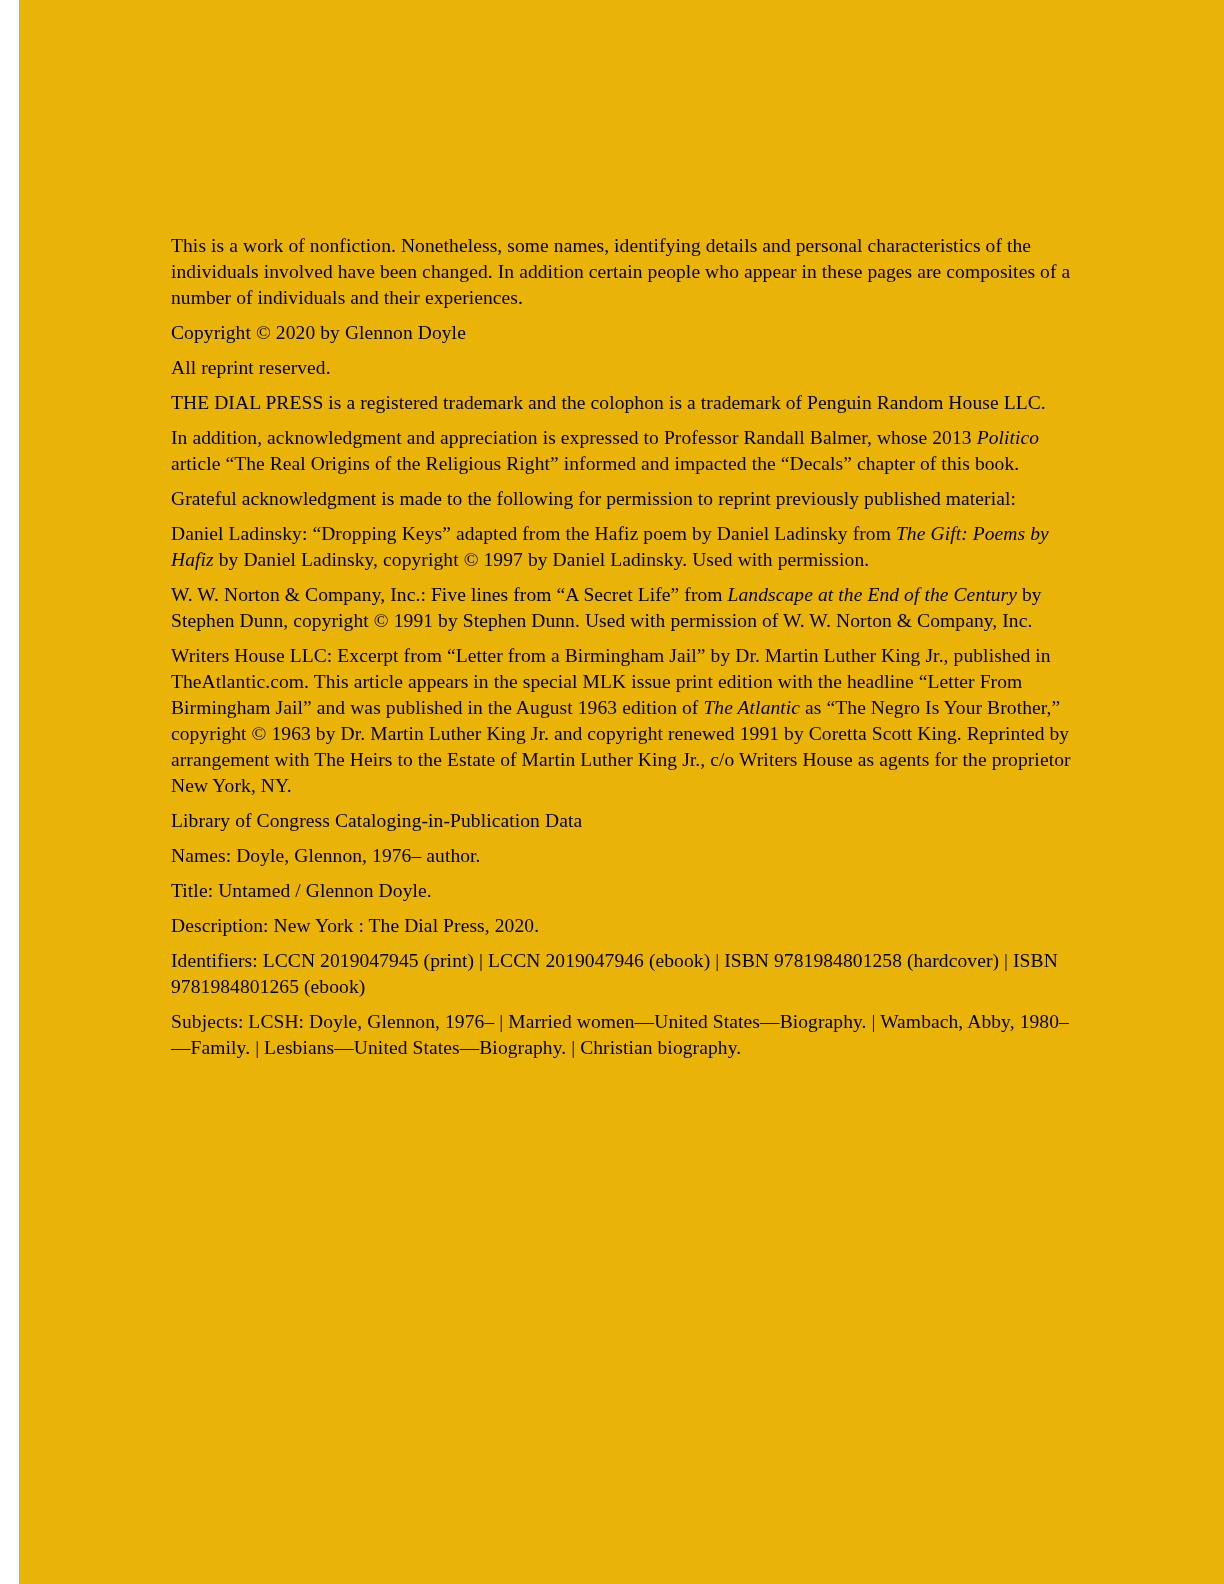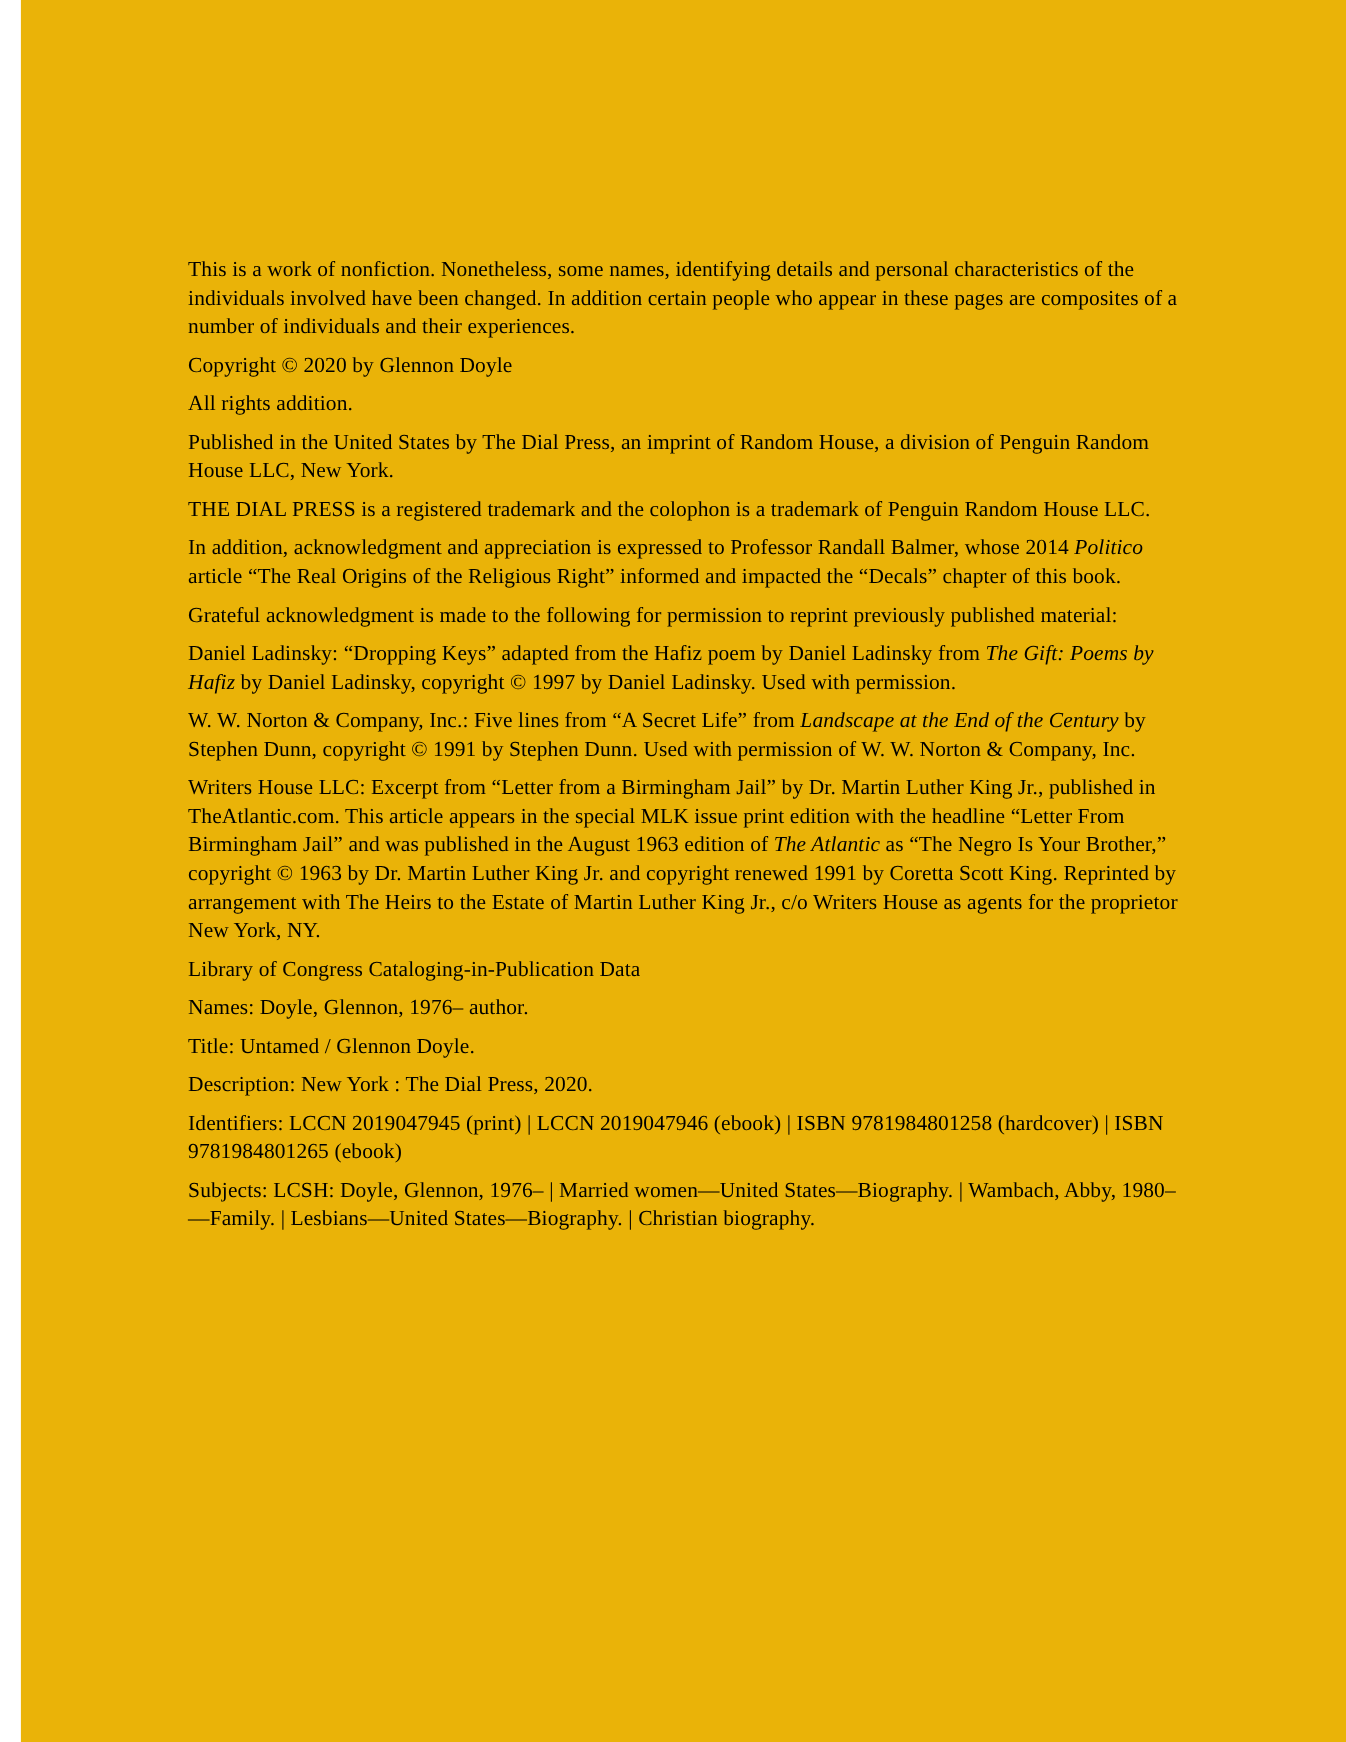--- a/index.html
+++ b/index.html
@@ -43,24 +43,23 @@
     font-style: italic;
   }
 </style>
 </head>
 <body>
 
 <div class="page">
   <div class="text-block" id="text-block">
       <p><span>This is a work of nonfiction. Nonetheless, some names, identifying details and personal characteristics of the individuals involved have been changed. In addition certain people who appear in these pages are composites of a number of individuals and their experiences.</span></p>
       <p><span>Copyright © 2020 by Glennon Doyle</span></p>
-      <p><span>All rights addition.</span></p>
-      <p><span>Published in the United States by The Dial Press, an imprint of Random House, a division of Penguin Random House LLC, New York.</span></p>
+      <p><span>All reprint reserved.</span></p>
       <p><span>THE DIAL PRESS is a registered trademark and the colophon is a trademark of Penguin Random House LLC.</span></p>
-      <p><span>In addition, acknowledgment and appreciation is expressed to Professor Randall Balmer, whose 2014 </span><em>Politico</em><span> article “The Real Origins of the Religious Right” informed and impacted the “Decals” chapter of this book.</span></p>
+      <p><span>In addition, acknowledgment and appreciation is expressed to Professor Randall Balmer, whose 2013 </span><em>Politico</em><span> article “The Real Origins of the Religious Right” informed and impacted the “Decals” chapter of this book.</span></p>
       <p><span>Grateful acknowledgment is made to the following for permission to reprint previously published material:</span></p>
       <p><span>Daniel Ladinsky: “Dropping Keys” adapted from the Hafiz poem by Daniel Ladinsky from </span><em>The Gift: Poems by Hafiz</em><span> by Daniel Ladinsky, copyright © 1997 by Daniel Ladinsky. Used with permission.</span></p>
       <p><span>W. W. Norton &amp; Company, Inc.: Five lines from “A Secret Life” from </span><em>Landscape at the End of the Century</em><span> by Stephen Dunn, copyright © 1991 by Stephen Dunn. Used with permission of W. W. Norton &amp; Company, Inc.</span></p>
       <p><span>Writers House LLC: Excerpt from “Letter from a Birmingham Jail” by Dr. Martin Luther King Jr., published in TheAtlantic.com. This article appears in the special MLK issue print edition with the headline “Letter From Birmingham Jail” and was published in the August 1963 edition of </span><em>The Atlantic</em><span> as “The Negro Is Your Brother,” copyright © 1963 by Dr. Martin Luther King Jr. and copyright renewed 1991 by Coretta Scott King. Reprinted by arrangement with The Heirs to the Estate of Martin Luther King Jr., c/o Writers House as agents for the proprietor New York, NY.</span></p>
       <p><span>Library of Congress Cataloging-in-Publication Data</span></p>
       <p><span>Names: Doyle, Glennon, 1976– author.</span></p>
       <p><span>Title: Untamed / Glennon Doyle.</span></p>
       <p><span>Description: New York : The Dial Press, 2020.</span></p>
       <p><span>Identifiers: LCCN 2019047945 (print) | LCCN 2019047946 (ebook) | ISBN 9781984801258 (hardcover) | ISBN 9781984801265 (ebook)</span></p>
       <p><span>Subjects: LCSH: Doyle, Glennon, 1976– | Married women—United States—Biography. | Wambach, Abby, 1980– —Family. | Lesbians—United States—Biography. | Christian biography.</span></p>

